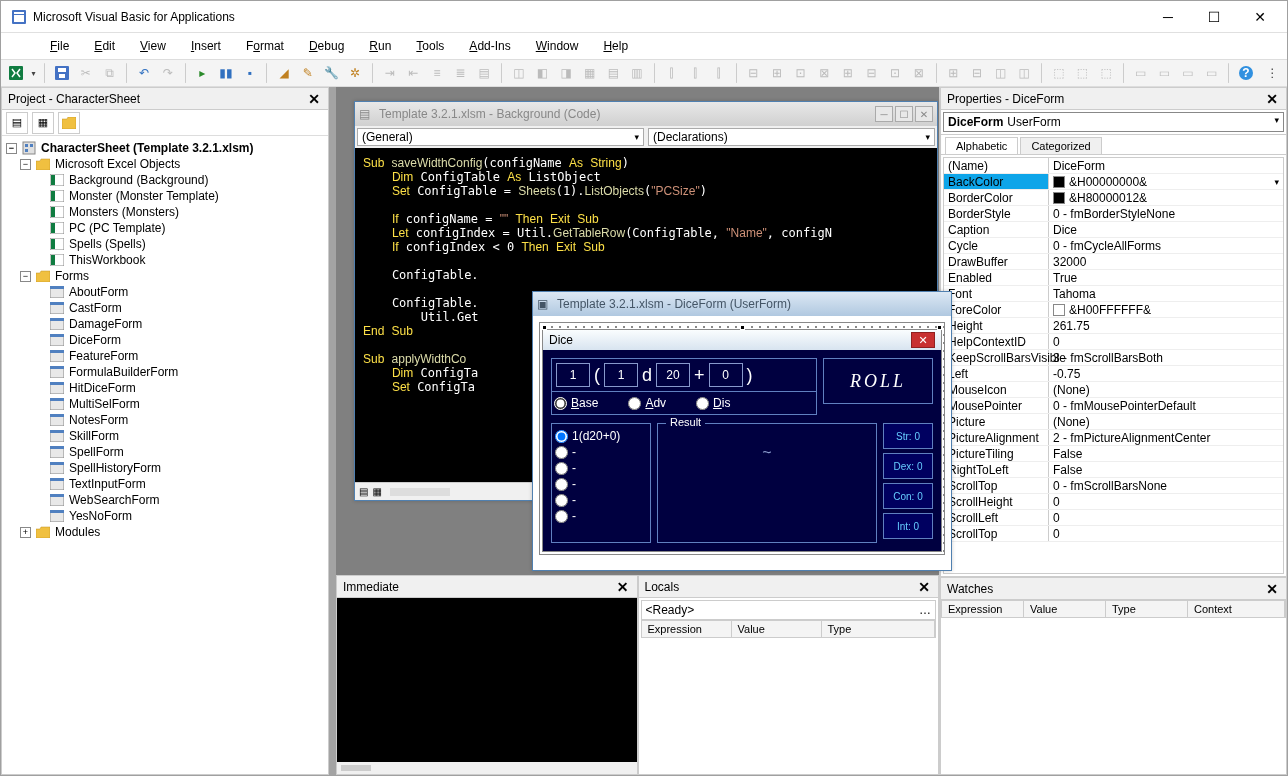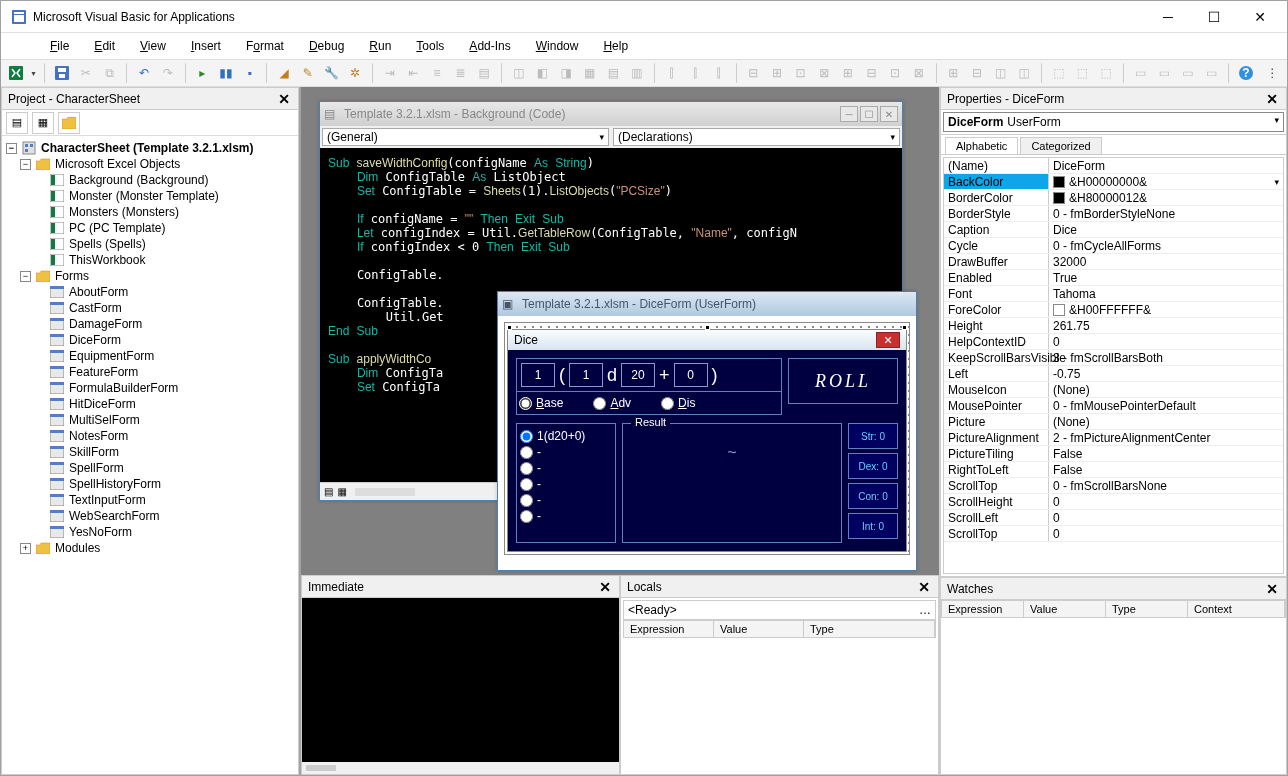--- a/index.html
+++ b/index.html
@@ -11,21 +11,21 @@
 .titlebar .winbtns { display:flex; }
 .winbtn { width:46px; height:30px; display:flex; align-items:center; justify-content:center; font-size:14px; }
 .menubar { height:26px; display:flex; align-items:center; padding:0 8px; gap:9px; background:#fff;margin-left:33px; }
 .menubar span { padding:4px 8px; }
 .menubar span u { text-decoration:underline; }
 .toolbar { height:28px; display:flex; align-items:center; padding:0 4px; gap:2px; background:#f4f4f4; border-top:1px solid #ddd; border-bottom:1px solid #ddd; }
 .tbtn { width:22px; height:22px; display:flex; align-items:center; justify-content:center; border-radius:2px; color:#444; }
 .tbtn.sep { width:1px; height:20px; background:#ccc; margin:0 4px; }
 .tbtn.disabled { color:#bbb; }
 .main { flex:1; display:flex; background:#f0f0f0; min-height:0; }
-.col-left { width:300px; display:flex; flex-direction:column; border-right:2px solid #a3a3a3; }
+.col-left { width:335px; display:flex; flex-direction:column; border-right:7px solid #a3a3a3; }
 .panel { display:flex; flex-direction:column; background:#fff; border:1px solid #ccc; }
 .panel-title { height:22px; background:#f0f0f0; display:flex; align-items:center; padding:0 6px; font-size:11px; border-bottom:1px solid #ccc; }
 .panel-title .close-x { margin-left:auto; width:16px; height:16px; display:flex; align-items:center; justify-content:center; font-weight:bold; font-size:14px; }
 .proj-toolbar { height:26px; display:flex; align-items:center; gap:4px; padding:0 4px; border-bottom:1px solid #ddd; }
 .proj-toolbar .btn { width:22px; height:22px; border:1px solid #ccc; display:flex; align-items:center; justify-content:center; font-size:11px; }
 .tree { flex:1; overflow:auto; padding:4px 0; font-size:11px; }
 .tree-row { display:flex; align-items:center; height:16px; padding-left:4px; white-space:nowrap; }
 .tree-row .exp { width:11px; height:11px; border:1px solid #888; display:flex; align-items:center; justify-content:center; font-size:9px; line-height:1; margin-right:4px; background:#fff; }
 .tree-row .noexp { width:11px; margin-right:4px; }
 .tree-row .ticon { width:16px; height:14px; margin-right:4px; display:flex; align-items:center; justify-content:center; }
@@ -36,21 +36,21 @@
 .mdi { position:absolute; background:#fff; border:1px solid #5080b0; box-shadow:0 0 4px rgba(0,0,0,0.2); }
 .mdi-title { height:24px; background:linear-gradient(#dce8f4,#b0c8e0); display:flex; align-items:center; padding:0 4px; font-size:11px; color:#456; }
 .mdi-title.inactive { background:linear-gradient(#e8e8e8,#d0d0d0); color:#888; }
 .mdi-title .mdi-icon { width:16px; height:14px; margin-right:4px; }
 .mdi-title .mdi-btns { margin-left:auto; display:flex; gap:2px; }
 .mdi-title .mdi-btn { width:18px; height:16px; background:#e8e8e8; border:1px solid #aaa; display:flex; align-items:center; justify-content:center; font-size:10px; }
 .code-drop-row { height:22px; display:flex; gap:4px; padding:2px; background:#f0f0f0; }
 .code-drop { flex:1; border:1px solid #aaa; background:#fff; padding:2px 4px; font-size:11px; display:flex; align-items:center; }
 .code-drop .arrow { margin-left:auto; font-size:9px; }
 .code-body { flex:1; background:#000; color:#fff; font-family:Consolas,monospace; font-size:12px; padding:8px; overflow:auto; white-space:pre; }
-.kw { color:#14b8a6; } .str { color:#ce9178; } .fn { color:#dcdcaa; }
+.kw { color:#fde047; } .str { color:#ce9178; } .fn { color:#dcdcaa; }
 
 .form-designer { background:#fff; padding:6px; }
 .form-dots { background:#fff; background-image:radial-gradient(#888 1px, transparent 1px); background-size:8px 8px; padding:2px; }
 .dice-form { background:#000040; border:1px solid #888; }
 .df-title { height:20px; background:linear-gradient(#fafdfe,#d8e4f0); display:flex; align-items:center; padding:0 6px; font-size:11px; }
 .df-title .close { margin-left:auto; width:24px; height:16px; background:#c83030; color:#fff; display:flex; align-items:center; justify-content:center; border:1px solid #902020; font-size:11px; }
 .df-body { padding:8px; color:#fff; }
 .df-row1 { display:flex; align-items:center; gap:4px; border:1px solid #6080c0; padding:4px; }
 .df-input { width:34px; height:24px; background:#000040; border:1px solid #8899cc; color:#fff; text-align:center; }
 .df-d { font-size:18px; }
@@ -360,31 +360,20 @@
             <div class="tree-row">
               <span class="ind" style="width:28px"></span>
               <span class="noexp"></span>
               <span class="ticon">
                 <svg width="14" height="12" viewBox="0 0 14 12">
                   <rect width="14" height="12" fill="#e8e8e8" stroke="#888"></rect>
                   <rect y="0" width="14" height="3" fill="#5080c0"></rect>
                 </svg>
               </span>
               <span>DiceForm</span>
-            </div>
-            <div class="tree-row">
-              <span class="ind" style="width:28px"></span>
-              <span class="noexp"></span>
-              <span class="ticon">
-                <svg width="14" height="12" viewBox="0 0 14 12">
-                  <rect width="14" height="12" fill="#e8e8e8" stroke="#888"></rect>
-                  <rect y="0" width="14" height="3" fill="#5080c0"></rect>
-                </svg>
-              </span>
-              <span>EquipmentForm</span>
             </div>
             <div class="tree-row">
               <span class="ind" style="width:28px"></span>
               <span class="noexp"></span>
               <span class="ticon">
                 <svg width="14" height="12" viewBox="0 0 14 12">
                   <rect width="14" height="12" fill="#e8e8e8" stroke="#888"></rect>
                   <rect y="0" width="14" height="3" fill="#5080c0"></rect>
                 </svg>
               </span>

